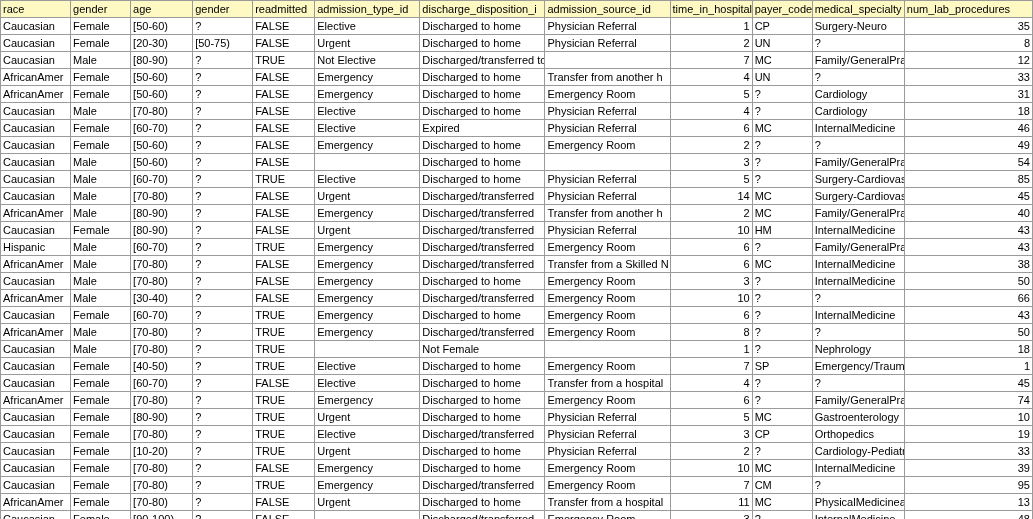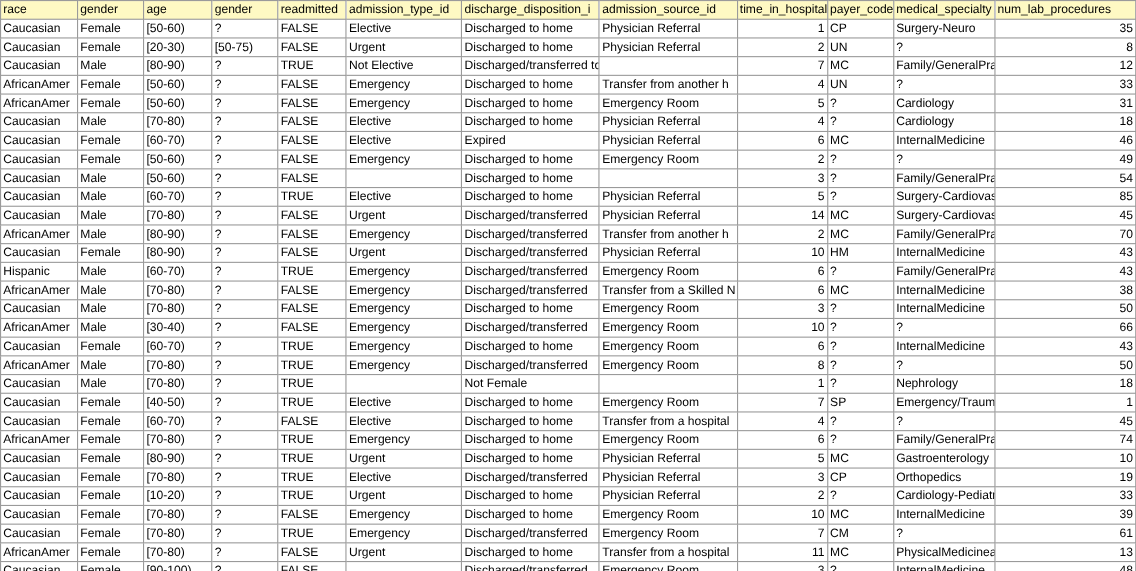--- a/index.html
+++ b/index.html
@@ -246,21 +246,21 @@
         <td>Male</td>
         <td>[80-90)</td>
         <td>?</td>
         <td>FALSE</td>
         <td>Emergency</td>
         <td>Discharged/transferred</td>
         <td>Transfer from another h</td>
         <td class="num">2</td>
         <td>MC</td>
         <td>Family/GeneralPrac</td>
-        <td class="num">70</td>
+        <td class="num">40</td>
       </tr>
       <tr>
         <td>Caucasian</td>
         <td>Female</td>
         <td>[80-90)</td>
         <td>?</td>
         <td>FALSE</td>
         <td>Urgent</td>
         <td>Discharged/transferred</td>
         <td>Physician Referral</td>
@@ -470,21 +470,21 @@
         <td>Female</td>
         <td>[70-80)</td>
         <td>?</td>
         <td>TRUE</td>
         <td>Emergency</td>
         <td>Discharged/transferred</td>
         <td>Emergency Room</td>
         <td class="num">7</td>
         <td>CM</td>
         <td>?</td>
-        <td class="num">61</td>
+        <td class="num">95</td>
       </tr>
       <tr>
         <td>AfricanAmer</td>
         <td>Female</td>
         <td>[70-80)</td>
         <td>?</td>
         <td>FALSE</td>
         <td>Urgent</td>
         <td>Discharged to home</td>
         <td>Transfer from a hospital</td>

